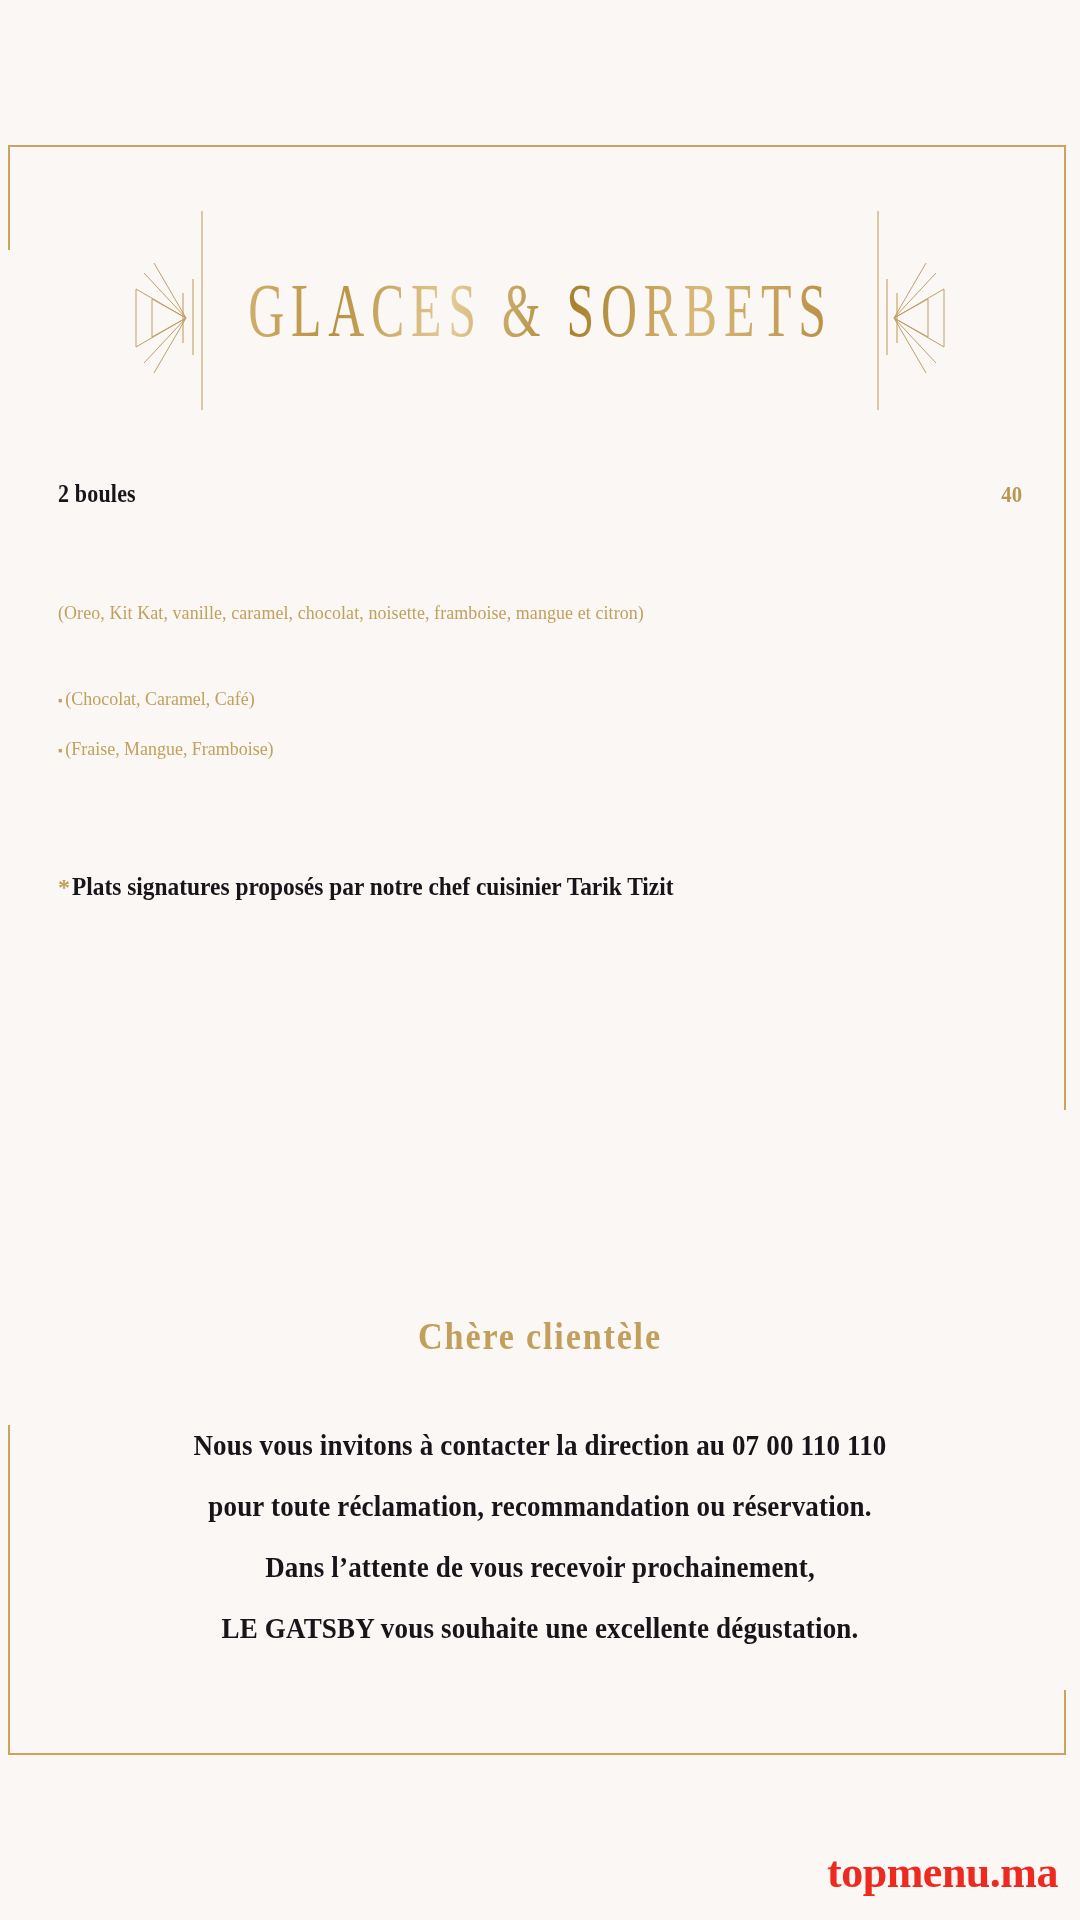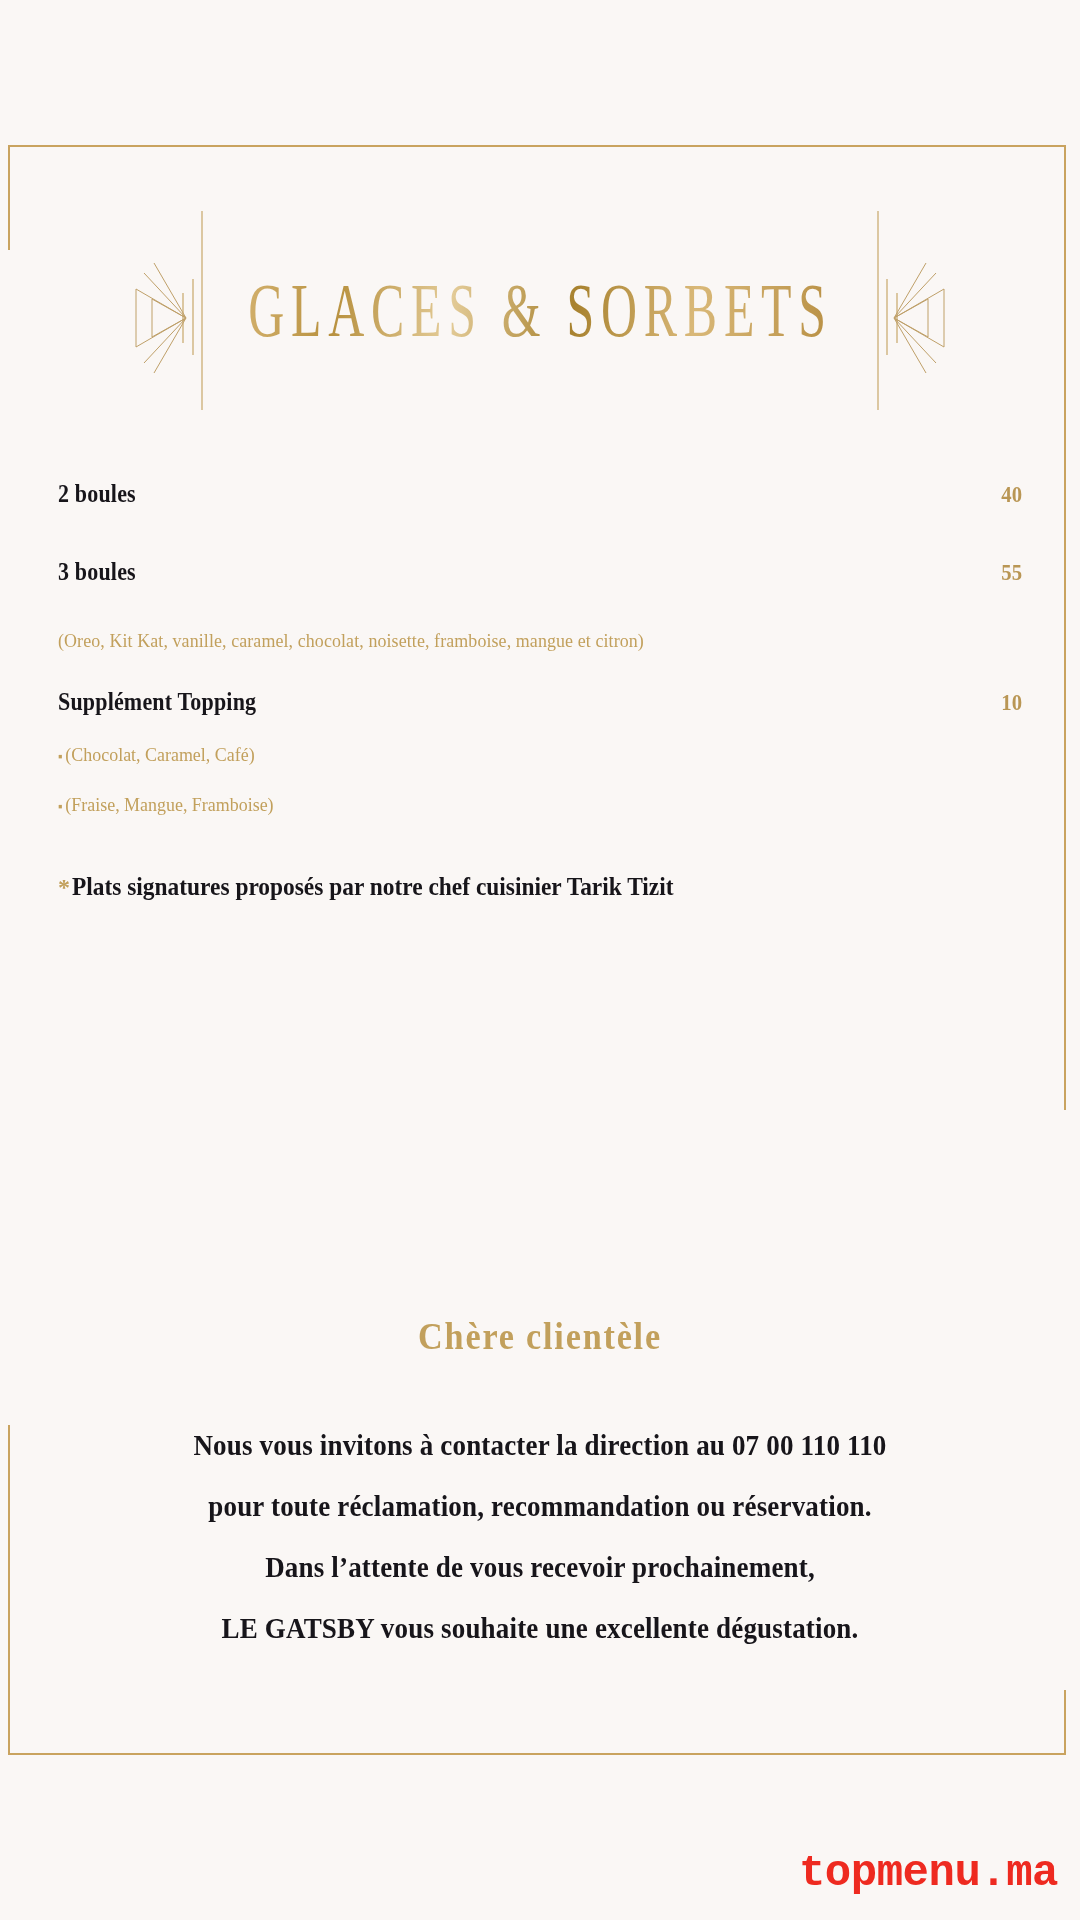--- a/index.html
+++ b/index.html
@@ -158,21 +158,21 @@
     color:#17151a;
     line-height:61px;
     transform:scaleX(0.9);
     letter-spacing:0.2px;
   }
 
   
   .watermark{
     position:absolute;
     right:22px; bottom:22px;
-    font-family:Liberation Mono, monospace;
+    font-family:Liberation Serif, serif;
     font-weight:700;
     font-size:44px;
     color:#ee2a20;
     letter-spacing:-0.5px;
   }
 </style>
 </head>
 <body>
 
 <div id="page">
@@ -230,35 +230,27 @@
 
   <div class="body">
 
     <div class="row">
       <span class="name">2 boules</span>
       <span class="price">40</span>
     </div>
 
     <div class="sp-1"></div>
 
-    <div class="row">
-      <span class="name">3 boules</span>
-      <span class="price">55</span>
-    </div>
 
     <div class="sp-2"></div>
 
     <div class="desc">(Oreo, Kit Kat, vanille, caramel, chocolat, noisette, framboise, mangue et citron)</div>
 
     <div class="sp-3"></div>
 
-    <div class="row">
-      <span class="name">Supplément Topping</span>
-      <span class="price">10</span>
-    </div>
 
     <div class="sp-4"></div>
 
     <div class="bullet-line">
       <span class="dot">▪</span>
       <span>(Chocolat, Caramel, Café)</span>
     </div>
 
     <div class="sp-4"></div>
 

